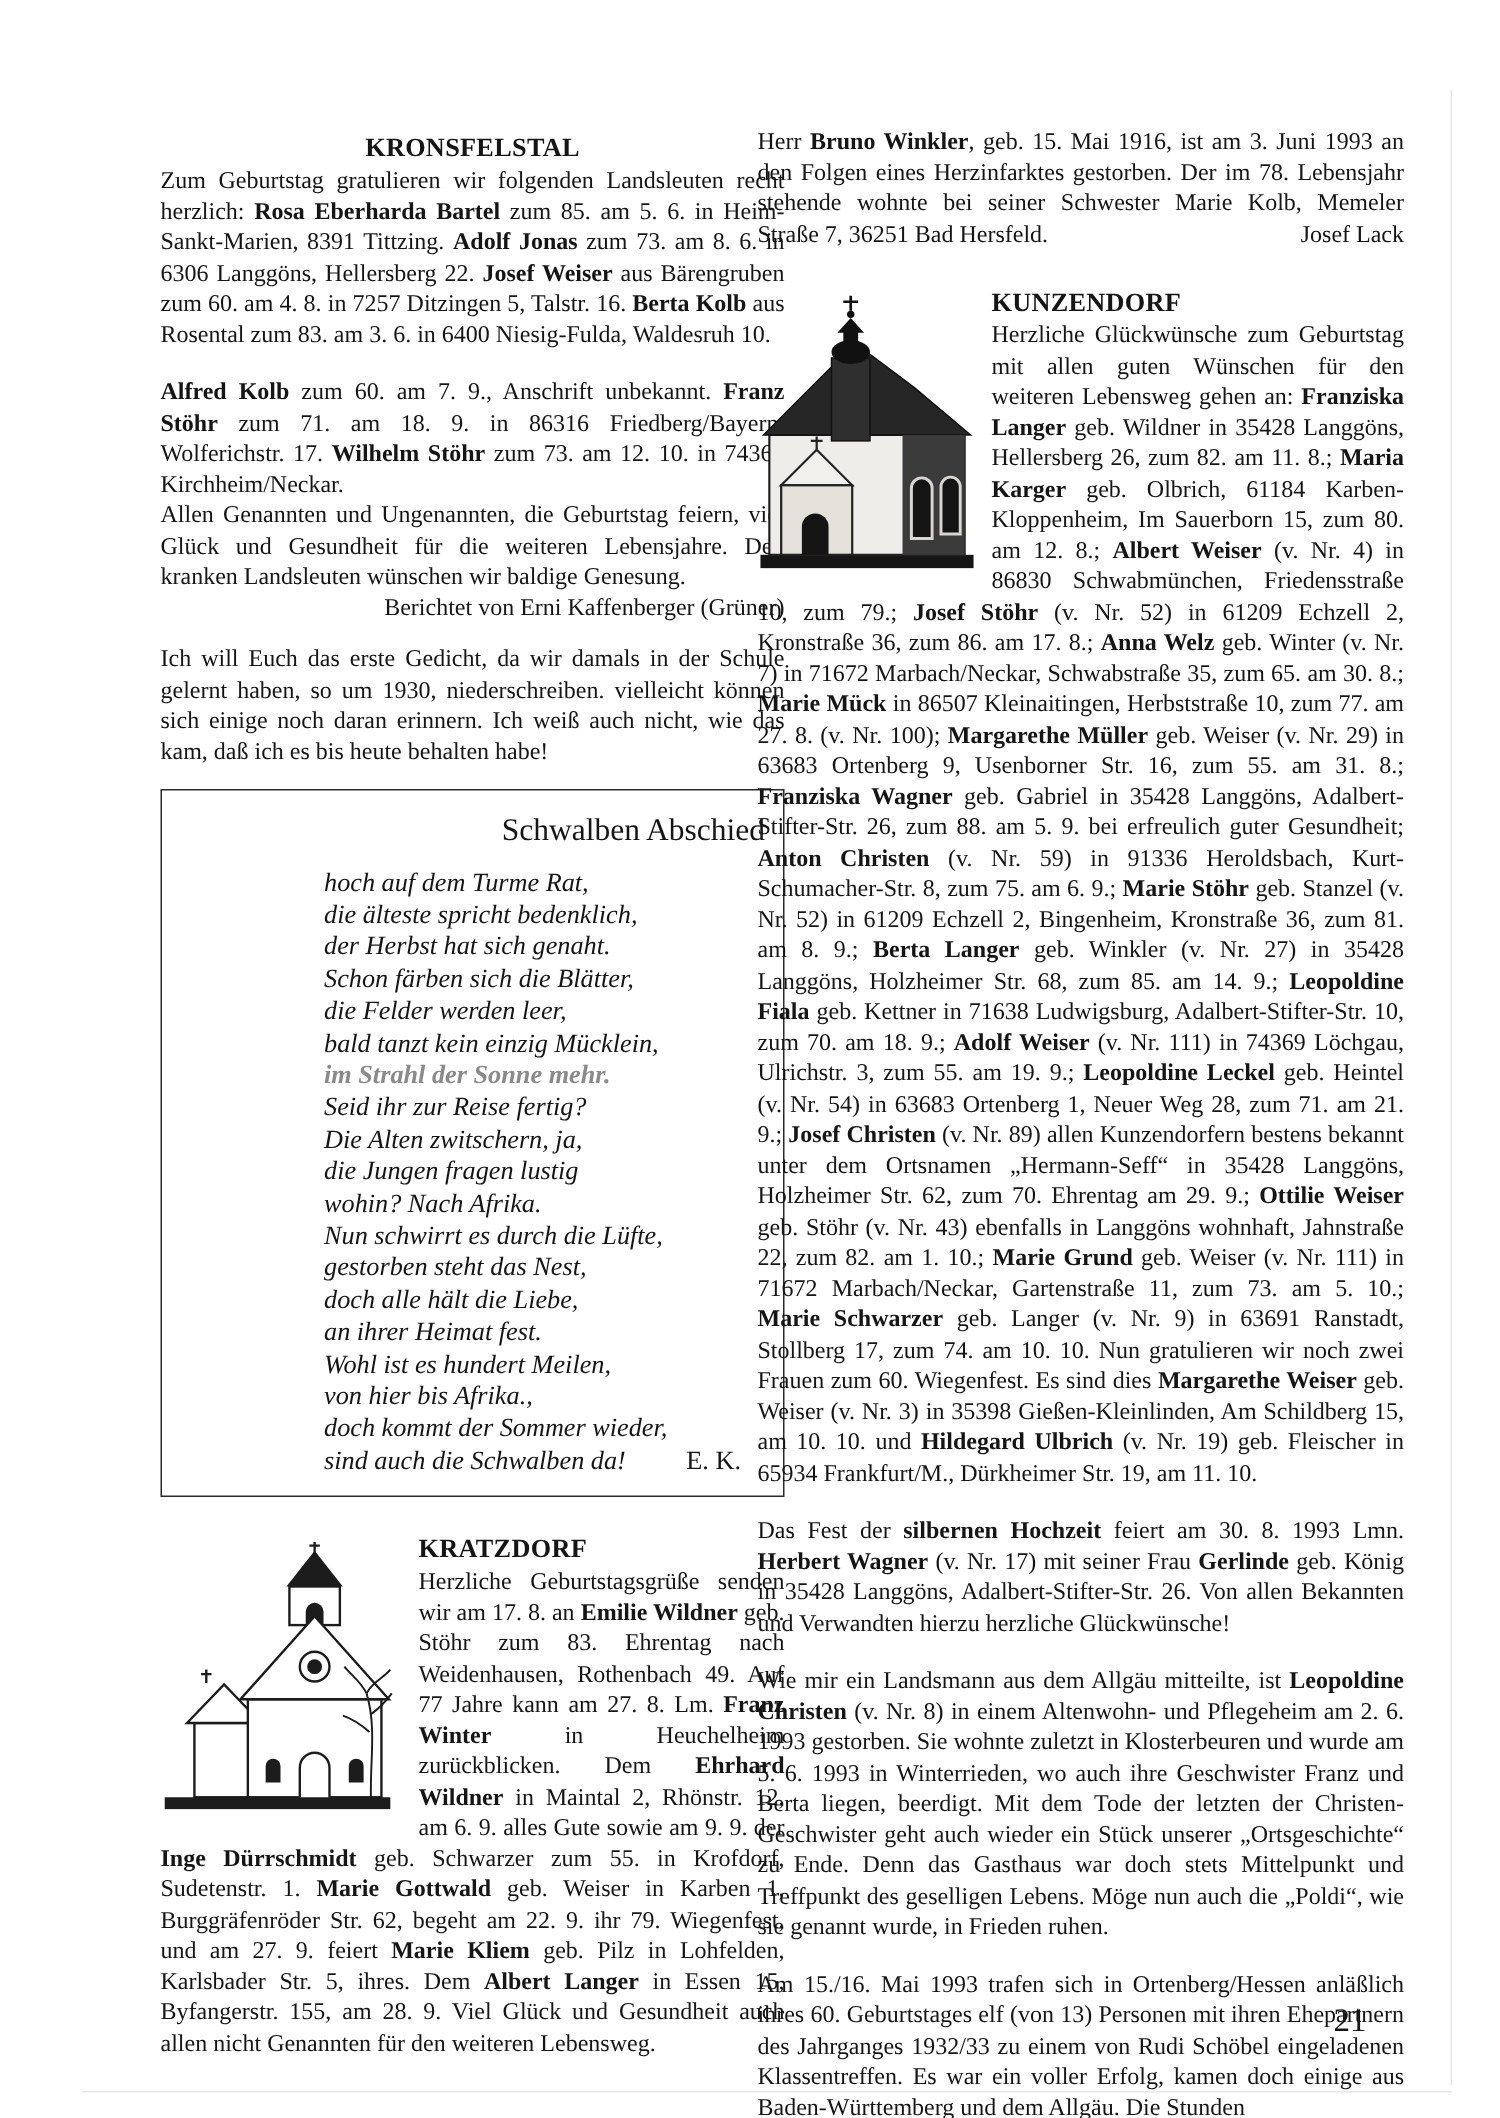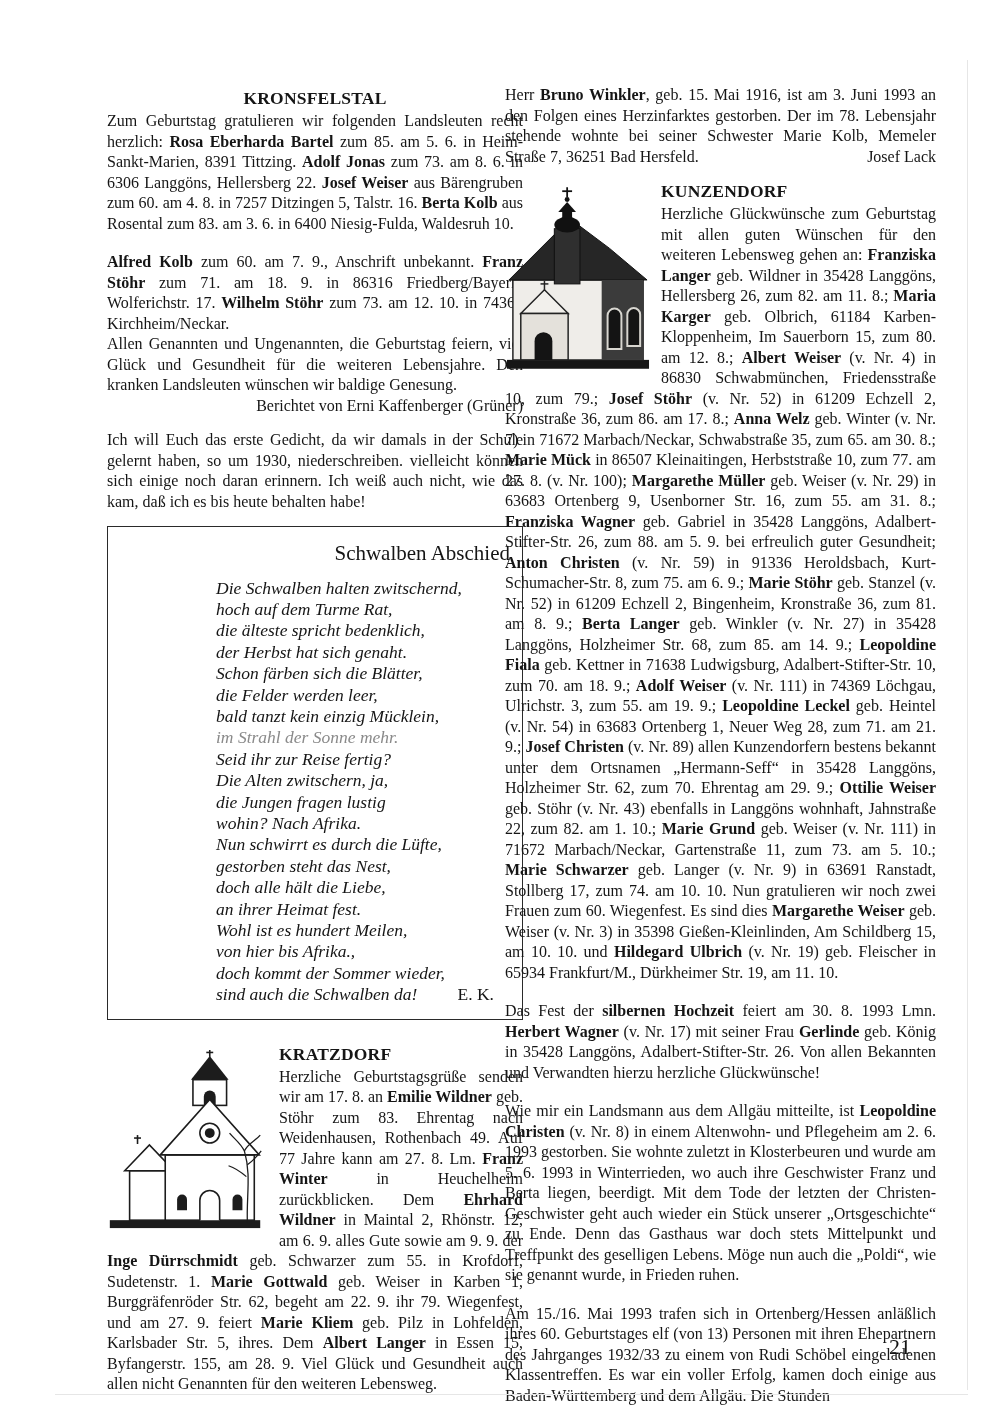--- a/index.html
+++ b/index.html
@@ -4,21 +4,21 @@
 <style>
   html,body{margin:0;padding:0;background:#ffffff;}
   .page{position:relative;width:1000px;height:1412px;background:#fff;overflow:hidden;
         font-family:"Liberation Serif","DejaVu Serif",serif;color:#151515;}
   .col{position:absolute;font-size:16px;line-height:20.5px;text-align:justify;}
   .col-left{left:75px;top:88px;width:416px;margin-left:32px;}
   .col-right{left:505px;top:85px;width:431px;}
   p{margin:0;}
   .b{font-weight:bold;}
   .i{}
-  .f{color:#8a8a8a;}
+  .f{color:#8a8a8a;font-weight:bold;}
   .sec-head{font-weight:bold;font-size:17.5px;line-height:21px;margin:0 0 2px 0;text-align:left;letter-spacing:.2px;}
   .center{text-align:center;}
   .mt{margin-top:18px;font-family:Liberation Serif, serif;}
   .mt-sm{margin-top:14px;}
   .pull-up{margin-top:-20.5px;}
   .byline{text-align:right;}
   
   .poem-box{border:1.5px solid #2a2a2a;margin-top:14px;padding:16px 12px 14px 12px;}
   .poem-title{text-align:right;font-weight:normal;font-size:21px;margin:0 0 14px 0;}
   .poem-lines{font-style:italic;font-size:17.5px;line-height:21.4px;padding-left:96px;text-align:left;}
@@ -41,21 +41,20 @@
     <h3 class="sec-head center">KRONSFELSTAL</h3>
     <p><span>Zum Geburtstag gratulieren wir folgenden Landsleuten recht herzlich: </span><span class="b">Rosa Eberharda Bartel</span><span> zum 85. am 5. 6. in Heim-Sankt-Marien, 8391 Tittzing. </span><span class="b">Adolf Jonas</span><span> zum 73. am 8. 6. in 6306 Langgöns, Hellersberg 22. </span><span class="b">Josef Weiser</span><span> aus Bärengruben zum 60. am 4. 8. in 7257 Ditzingen 5, Talstr. 16. </span><span class="b">Berta Kolb</span><span> aus Rosental zum 83. am 3. 6. in 6400 Niesig-Fulda, Waldesruh 10.</span></p>
     <p class="mt"><span class="b">Alfred Kolb</span><span> zum 60. am 7. 9., Anschrift unbekannt. </span><span class="b">Franz Stöhr</span><span> zum 71. am 18. 9. in 86316 Friedberg/Bayern, Wolferichstr. 17. </span><span class="b">Wilhelm Stöhr</span><span> zum 73. am 12. 10. in 74366 Kirchheim/Neckar.</span></p>
     <p><span>Allen Genannten und Ungenannten, die Geburtstag feiern, viel Glück und Gesundheit für die weiteren Lebensjahre. Den kranken Landsleuten wünschen wir baldige Genesung.</span></p>
     <p class="byline"><span>Berichtet von </span><span class="i">Erni Kaffenberger</span><span> (Grüner)</span></p>
     <p class="mt-sm"><span>Ich will Euch das erste Gedicht, da wir damals in der Schule gelernt haben, so um 1930, niederschreiben. vielleicht können sich einige noch daran erinnern. Ich weiß auch nicht, wie das kam, daß ich es bis heute behalten habe!</span></p>
 
     <div class="poem-box">
       <div class="poem-title">Schwalben Abschied</div>
       <div class="poem-lines">
-          <div class="poem-line">Die Schwalben halten zwitschernd,</div>
           <div class="poem-line">hoch auf dem Turme Rat,</div>
           <div class="poem-line">die älteste spricht bedenklich,</div>
           <div class="poem-line">der Herbst hat sich genaht.</div>
           <div class="poem-line">Schon färben sich die Blätter,</div>
           <div class="poem-line">die Felder werden leer,</div>
           <div class="poem-line">bald tanzt kein einzig Mücklein,</div>
           <div class="poem-line f">im Strahl der Sonne mehr.</div>
           <div class="poem-line">Seid ihr zur Reise fertig?</div>
           <div class="poem-line">Die Alten zwitschern, ja,</div>
           <div class="poem-line">die Jungen fragen lustig</div>
@@ -108,21 +107,21 @@
       </svg>
       <h3 class="sec-head">KRATZDORF</h3>
       <p><span>Herzliche Geburtstagsgrüße senden wir am 17. 8. an </span><span class="b">Emilie Wildner</span><span> geb. Stöhr zum 83. Ehrentag nach Weidenhausen, Rothenbach 49. Auf 77 Jahre kann am 27. 8. Lm. </span><span class="b">Franz Winter</span><span> in Heuchelheim zurückblicken. Dem </span><span class="b">Ehrhard Wildner</span><span> in Maintal 2, Rhönstr. 12, am 6. 9. alles Gute sowie am 9. 9. der </span><span class="b">Inge Dürrschmidt</span><span> geb. Schwarzer zum 55. in Krofdorf, Sudetenstr. 1. </span><span class="b">Marie Gottwald</span><span> geb. Weiser in Karben 1, Burggräfenröder Str. 62, begeht am 22. 9. ihr 79. Wiegenfest, und am 27. 9. feiert </span><span class="b">Marie Kliem</span><span> geb. Pilz in Lohfelden, Karlsbader Str. 5, ihres. Dem </span><span class="b">Albert Langer</span><span> in Essen 15, Byfangerstr. 155, am 28. 9. Viel Glück und Gesundheit auch allen nicht Genannten für den weiteren Lebensweg.</span></p>
     </div>
   </div>
 
   <div class="col col-right">
     <p><span>Herr </span><span class="b">Bruno Winkler</span><span>, geb. 15. Mai 1916, ist am 3. Juni 1993 an den Folgen eines Herzinfarktes gestorben. Der im 78. Lebensjahr stehende wohnte bei seiner Schwester Marie Kolb, Memeler Straße 7, 36251 Bad Hersfeld.</span></p>
     <p class="byline i pull-up">Josef Lack</p>
 
-    <div style="margin-top:14px;">
+    <div style="margin-top:24px;">
       <svg class="church church-r" viewBox="0 0 148 192" width="146" height="190" aria-hidden="true">
         <rect x="2" y="179" width="144" height="9" fill="#161616"></rect>
         <polygon points="8,98 140,98 140,179 8,179" fill="#efede9" stroke="#222" stroke-width="1.5"></polygon>
         <polygon points="4,98 66,36 106,66 144,98" fill="#262626" stroke="#111"></polygon>
         <rect x="98" y="98" width="42" height="81" fill="#3b3b3b"></rect>
         <path d="M104 168 v-34 a7 7 0 0 1 14 0 v34 z" fill="#141414" stroke="#d8d6d0" stroke-width="2"></path>
         <path d="M124 165 v-32 a6.5 6.5 0 0 1 13 0 v32 z" fill="#141414" stroke="#d8d6d0" stroke-width="2"></path>
         <rect x="50" y="46" width="26" height="56" fill="#2f2f2f" stroke="#111"></rect>
         <ellipse cx="63" cy="42" rx="13" ry="8" fill="#111"></ellipse>
         <rect x="58" y="27" width="10" height="9" fill="#111"></rect>

